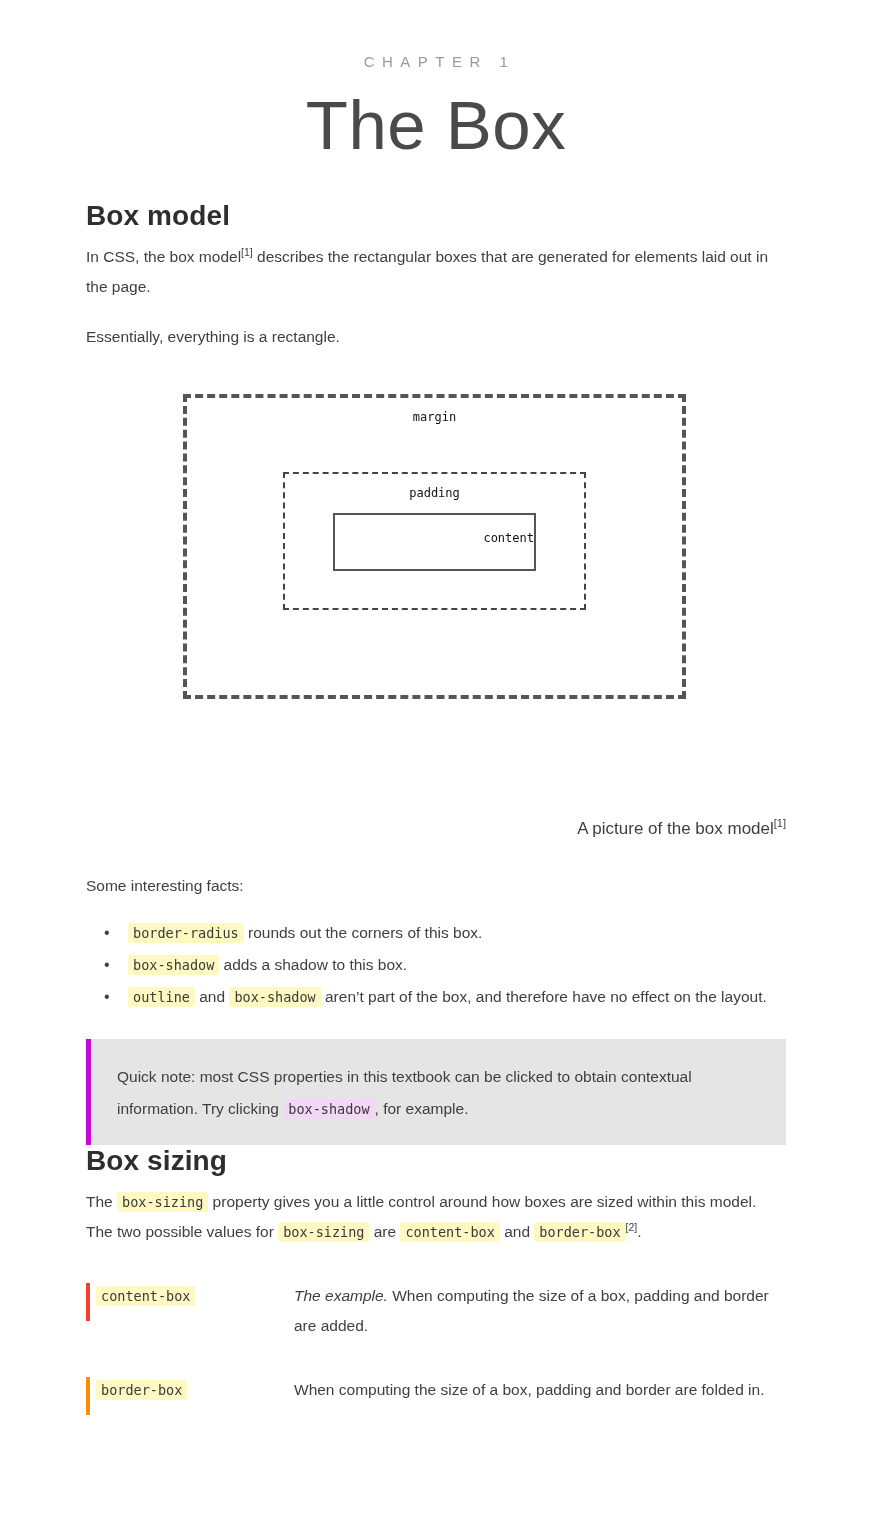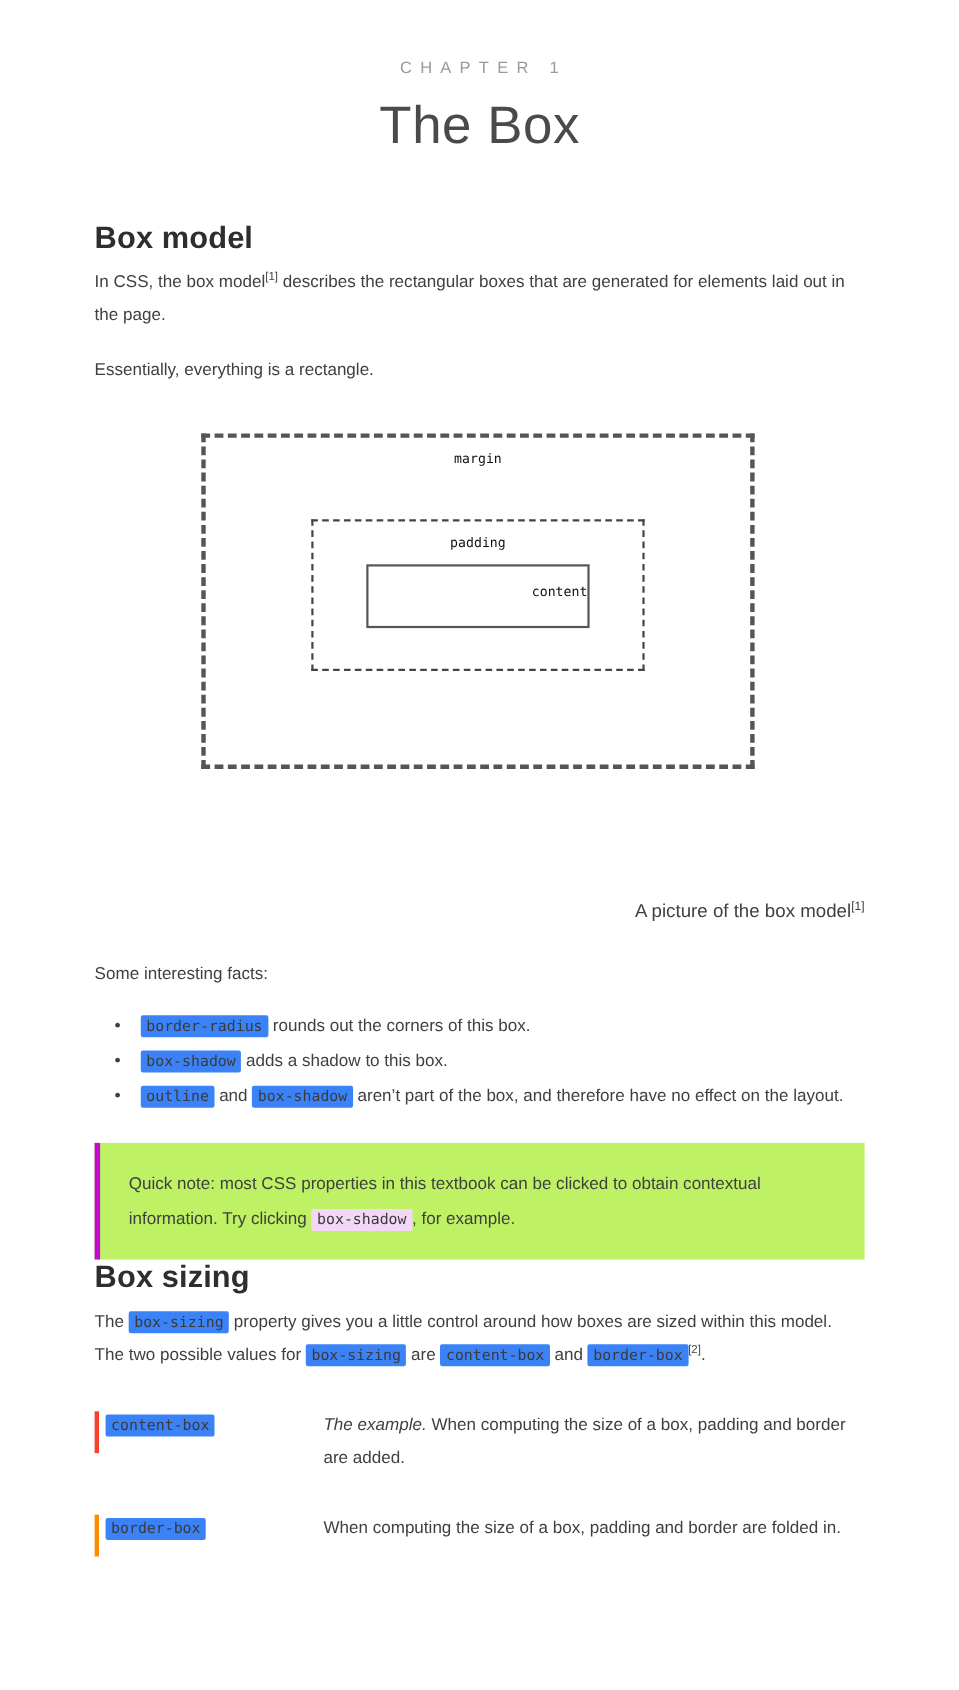--- a/index.html
+++ b/index.html
@@ -20,21 +20,21 @@
     text-align: center;
     font-size: 15px;
     letter-spacing: 7.5px;
     color: #9a9a9a;
     font-weight: 300;
     padding-top: 53px;
     text-indent: 7px;
   }
   .chapter-title {
     text-align: center;
-    font-size: 48px;
+    font-size: 69px;
     font-weight: 300;
     color: #4a4a4a;
     letter-spacing: 0.5px;
     margin-top: 20px;
     line-height: 1.05;
   }
 
   
   .content { position: absolute; left: 86px; top: 0; width: 700px; }
 
@@ -51,21 +51,21 @@
     margin: 0;
     color: #3f3f3f;
   }
   p.body + p.body { margin-top: 20px; }
 
   sup.fn { font-size: 10.5px; vertical-align: super; line-height: 0; }
 
   code, .code {
     font-family: "DejaVu Sans Mono", "Liberation Mono", monospace;
     font-size: 13.5px;
-    background: #3b82f6;
+    background: #fef9c3;
     color: #3a3a3a;
     padding: 2px 5px;
     border-radius: 2px;
     white-space: nowrap;
   }
 
   
   .diagram-wrap { position: relative; height: 330px; margin-top: 34px; }
   .bx {
     position: absolute;
@@ -193,21 +193,21 @@
     <div class="fig-caption"><span>A picture of the box model</span><sup class="fn">[1]</sup></div>
 
     <p class="body lead">Some interesting facts:</p>
 
     <ul class="facts">
       <li><code class="code">border-radius</code><span> rounds out the corners of this box.</span></li>
       <li><code class="code">box-shadow</code><span> adds a shadow to this box.</span></li>
       <li><code class="code">outline</code><span> and </span><code class="code">box-shadow</code><span> aren’t part of the box, and therefore have no effect on the layout.</span></li>
     </ul>
 
-    <div class="callout" style="background: #bef264; border-left-color: rgb(194, 10, 208);"><span>Quick note: most CSS properties in this textbook can be clicked to obtain contextual information. Try clicking </span><code class="code hl" style="background: rgb(242, 215, 247);">box-shadow</code><span>, for example.</span></div>
+    <div class="callout" style="background: #e5e5e5; border-left-color: rgb(194, 10, 208);"><span>Quick note: most CSS properties in this textbook can be clicked to obtain contextual information. Try clicking </span><code class="code hl" style="background: rgb(242, 215, 247);">box-shadow</code><span>, for example.</span></div>
 
     <h2 class="section sizing-head">Box sizing</h2>
 
     <p class="body"><span>The </span><code class="code">box-sizing</code><span> property gives you a little control around how boxes are sized within this model. The two possible values for </span><code class="code">box-sizing</code><span> are </span><code class="code">content-box</code><span> and </span><code class="code">border-box</code><sup class="fn">[2]</sup><span>.</span></p>
 
     <dl class="defs">
 
       <div class="row">
         <dt><span class="bar" style="background:#f9402a"></span><code class="code">content-box</code></dt>
         <dd><em>The example.</em><span> When computing the size of a box, padding and border are added.</span></dd>

